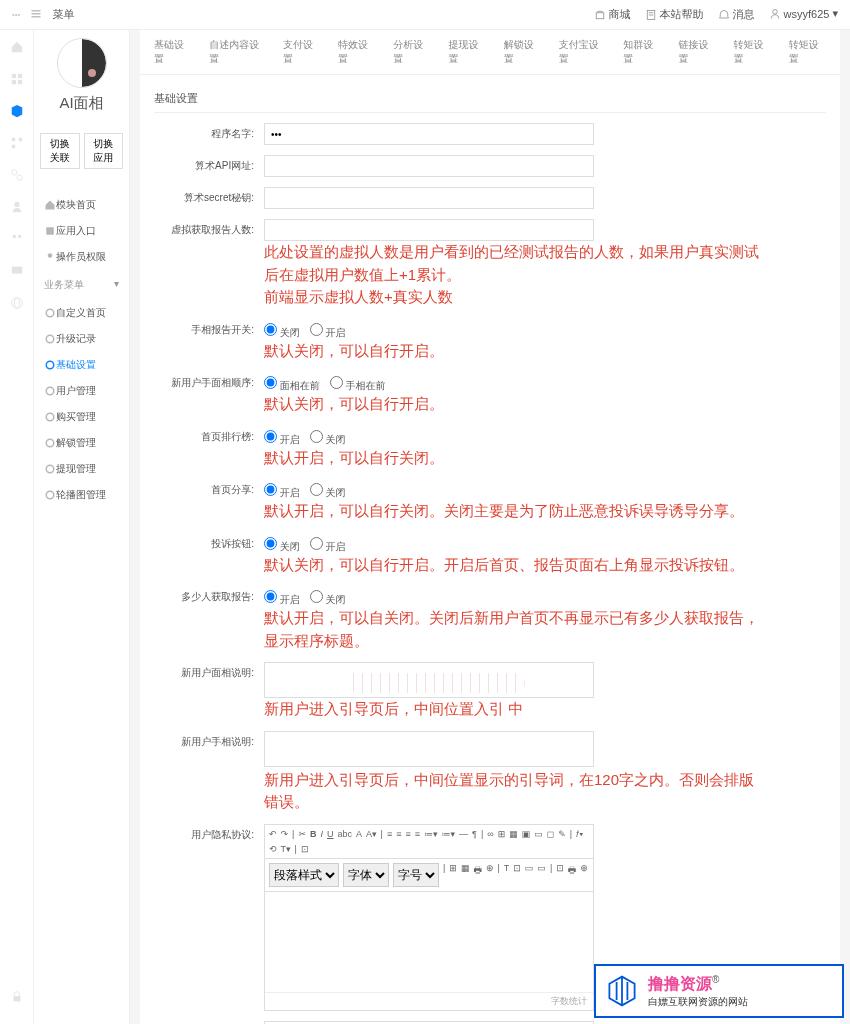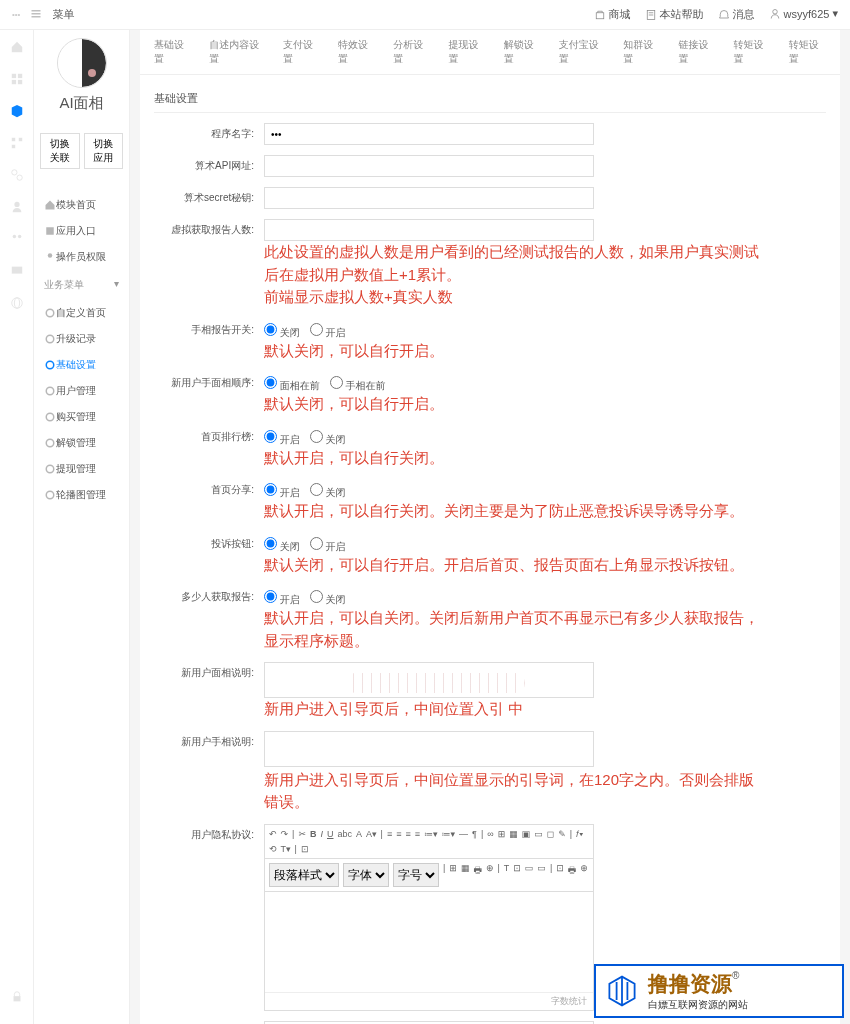--- a/index.html
+++ b/index.html
@@ -44,21 +44,21 @@
 .editor-tb{border-bottom:1px solid #ddd;padding:4px;display:flex;flex-wrap:wrap;gap:4px;font-size:9px;color:#666}
 .editor-body{height:100px}
 .editor-foot{border-top:1px solid #eee;text-align:right;padding:2px 6px;font-size:9px;color:#aaa}
 .sel-btn{float:right;font-size:10px;color:#666;cursor:pointer}
 .img-slot{width:64px;height:40px;border:1px solid #ddd;margin-top:6px;display:flex;align-items:center;justify-content:center;position:relative}
 .img-slot::after{content:"×";position:absolute;top:-4px;right:-10px;font-size:10px;color:#999}
 .no-img{width:24px;height:24px;border-radius:50%;background:#ddd;position:relative}
 .no-img::after{content:"暂无图片";position:absolute;font-size:7px;color:#999;top:7px;left:-2px;white-space:nowrap}
 .watermark{position:fixed;bottom:6px;right:6px;width:250px;height:54px;border:2px solid #0057d8;background:#fff;display:flex;align-items:center;padding:4px 8px;gap:8px}
 .wm-logo{width:36px;height:36px}
-.wm-txt1{font-size:21px;font-weight:700;color:#a16207}
+.wm-txt1{font-size:16px;font-weight:700;color:#ec4899}
 .wm-txt2{font-size:10px;color:#333}
 .wm-r{font-size:10px;vertical-align:top}
 svg{display:block}
 select.ed-sel{font-size:12px;border:1px solid #ccc;height:24px}
 </style>
 </head>
 <body>
 
 <div class="topbar">
   <div class="tb-left">

